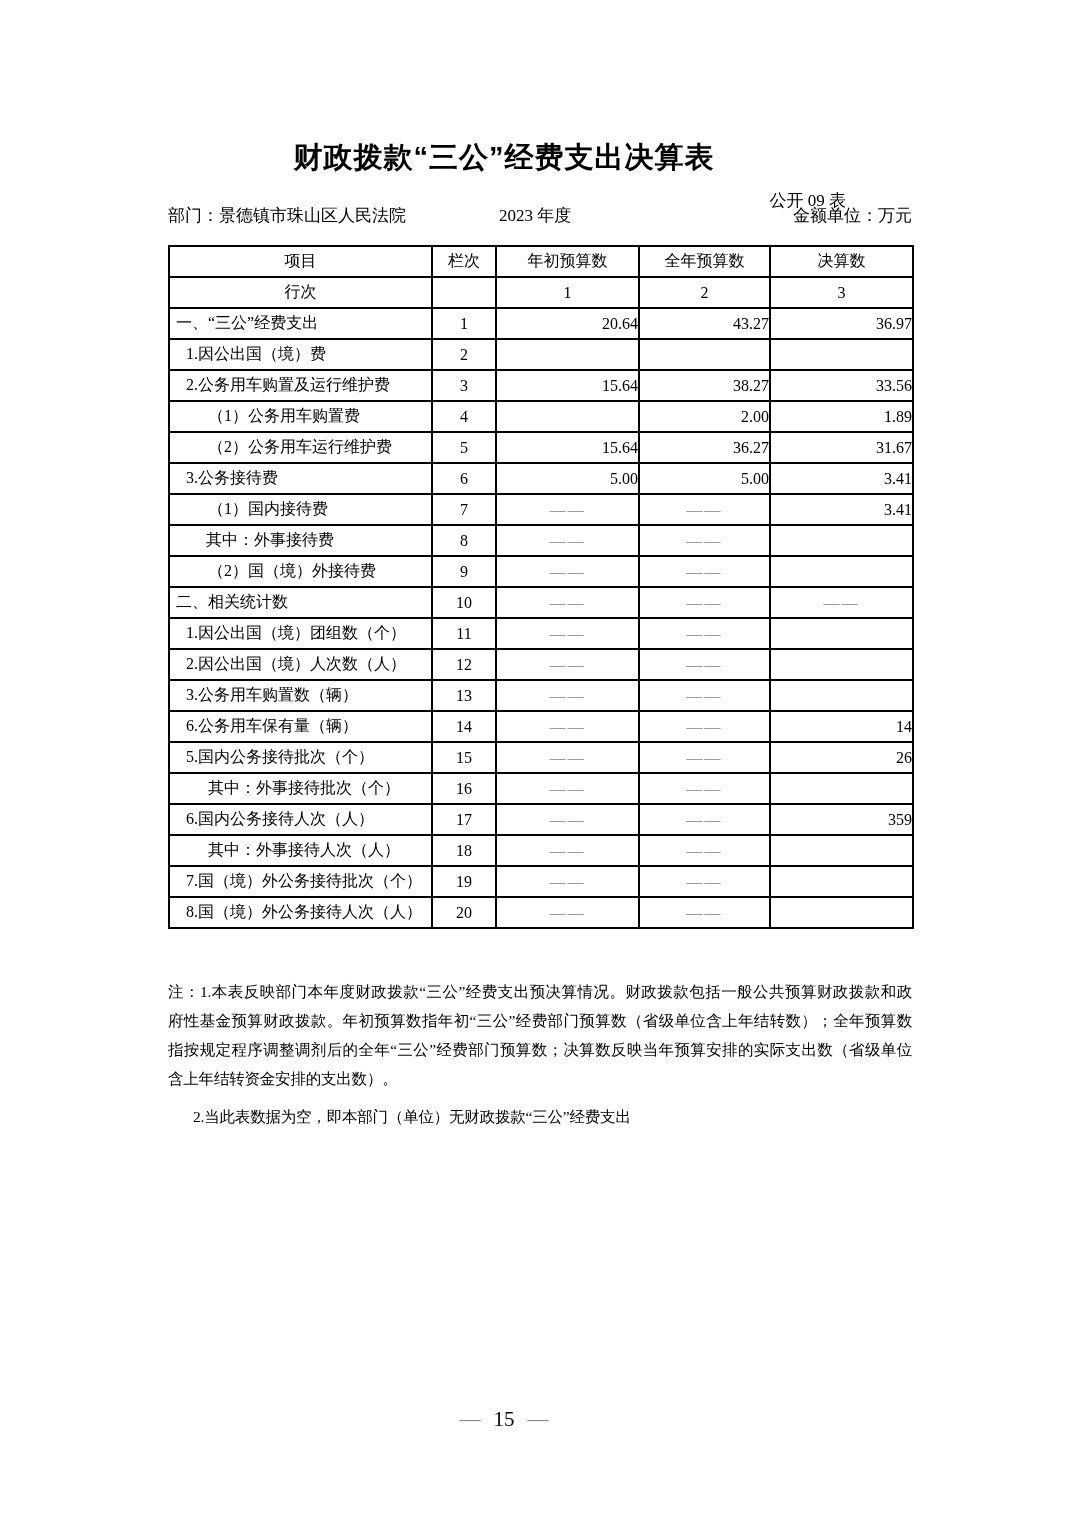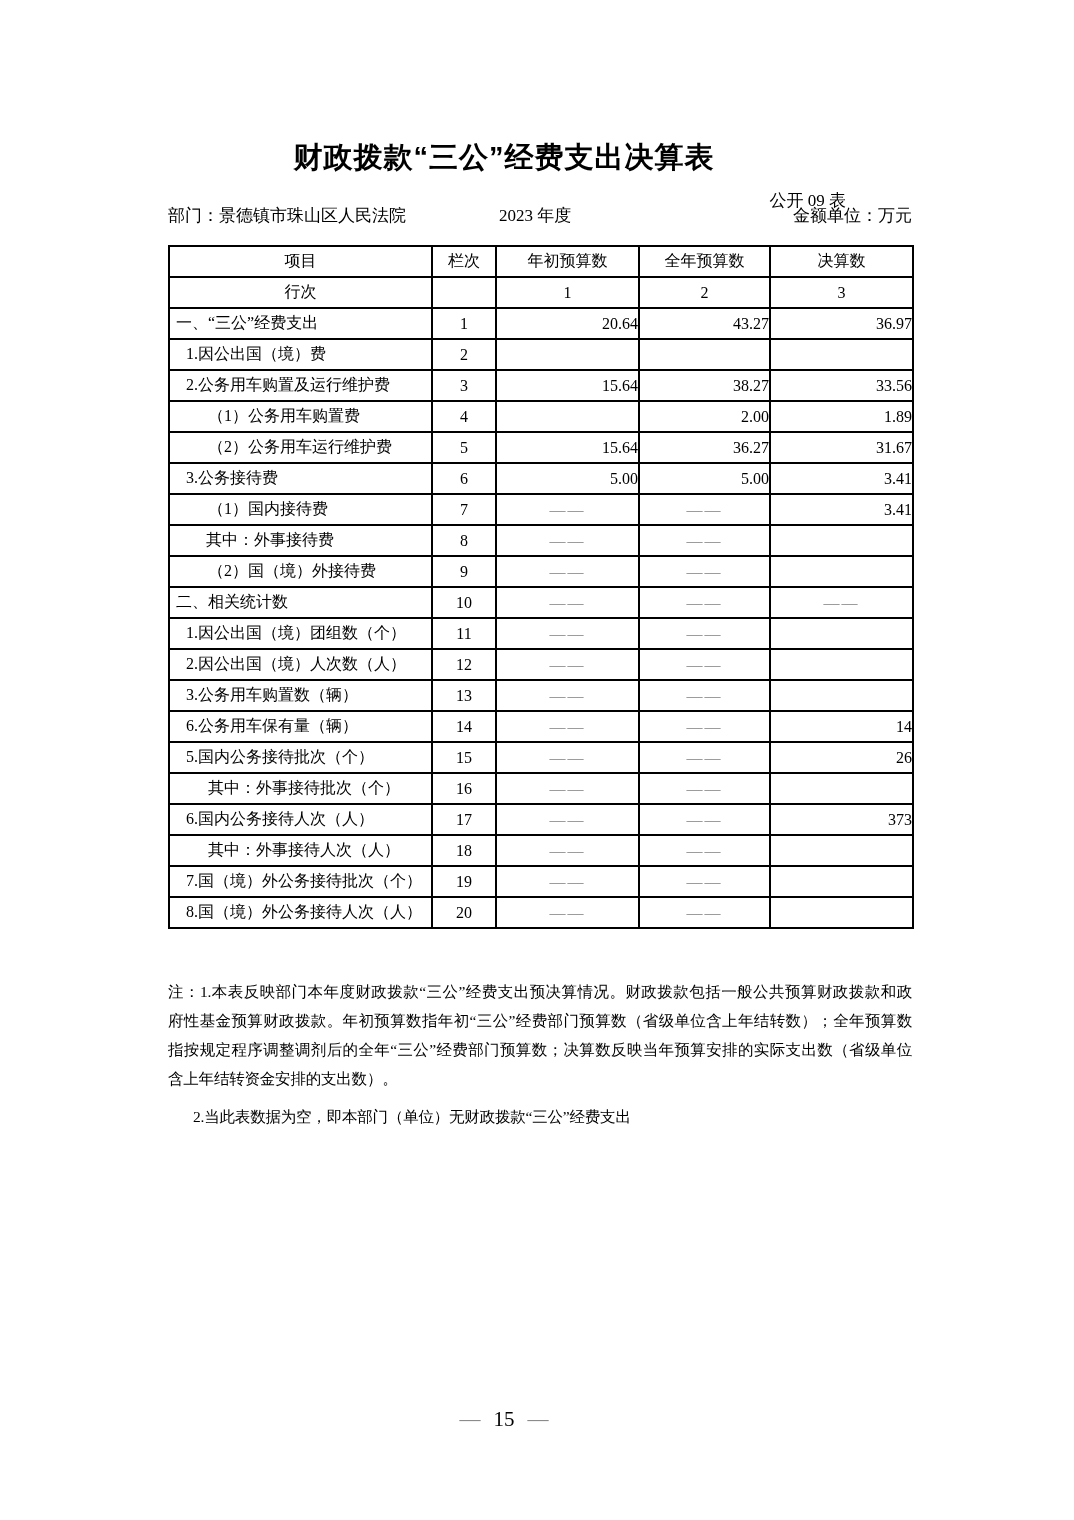--- a/index.html
+++ b/index.html
@@ -221,21 +221,21 @@
           <td class="linecell">16</td>
           <td class="dash">——</td>
           <td class="dash">——</td>
           <td class="empty"></td>
         </tr>
         <tr>
           <td class="label ind1">6.国内公务接待人次（人）</td>
           <td class="linecell">17</td>
           <td class="dash">——</td>
           <td class="dash">——</td>
-          <td class="num">373</td>
+          <td class="num">359</td>
         </tr>
         <tr>
           <td class="label ind2">其中：外事接待人次（人）</td>
           <td class="linecell">18</td>
           <td class="dash">——</td>
           <td class="dash">——</td>
           <td class="empty"></td>
         </tr>
         <tr>
           <td class="label ind1">7.国（境）外公务接待批次（个）</td>

